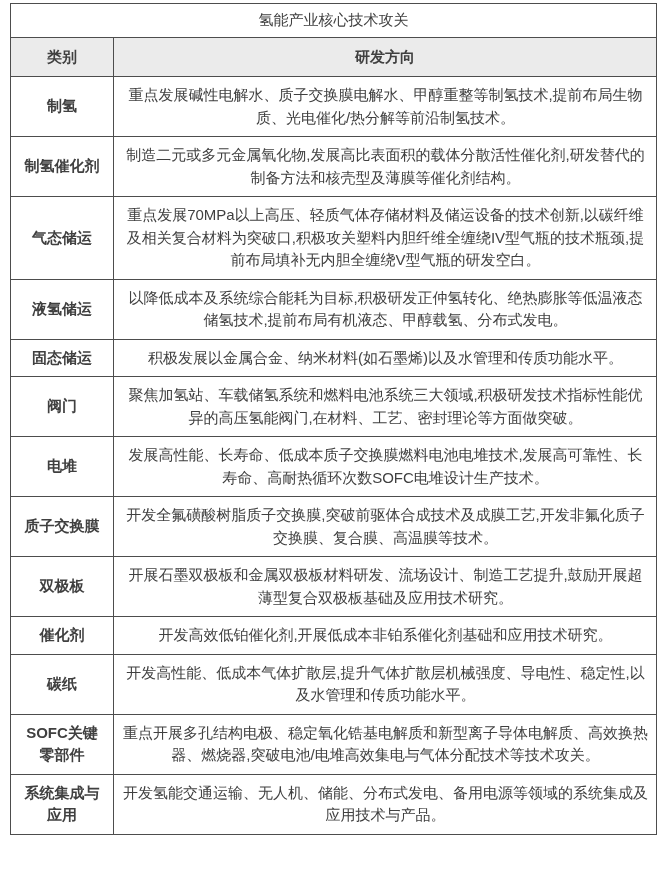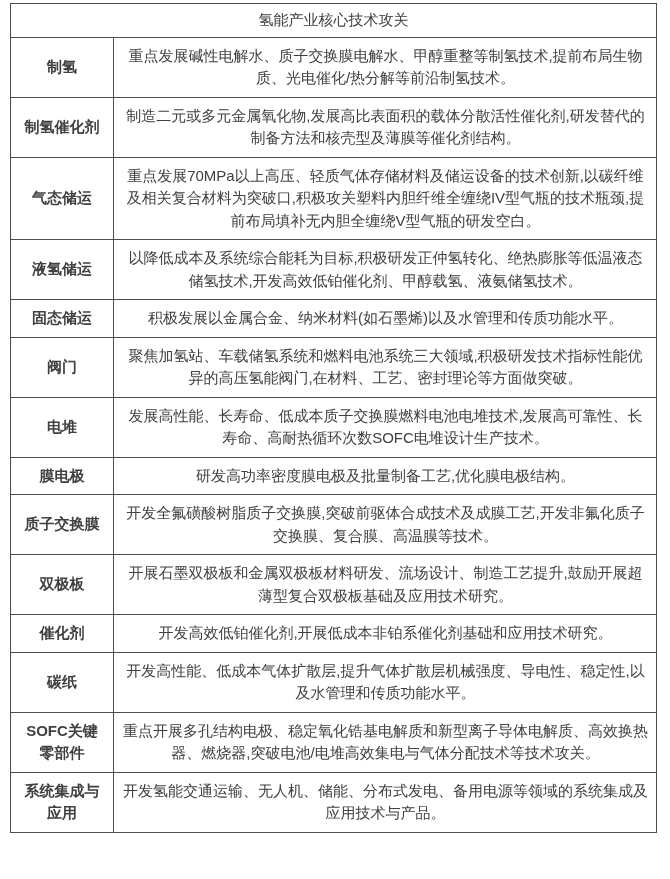--- a/index.html
+++ b/index.html
@@ -61,50 +61,50 @@
   <table class="core-table">
     <colgroup>
       <col class="cat-col">
       <col>
     </colgroup>
     <tbody>
       <tr>
         <td class="title-cell" colspan="2">氢能产业核心技术攻关</td>
       </tr>
       <tr>
+        <th class="header-cell">类别</th>
+        <th class="header-cell">研发方向</th>
+      </tr>
+      <tr>
         <td class="category-cell">制氢</td>
         <td class="direction-cell">重点发展碱性电解水、质子交换膜电解水、甲醇重整等制氢技术,提前布局生物质、光电催化/热分解等前沿制氢技术。</td>
       </tr>
       <tr>
         <td class="category-cell">制氢催化剂</td>
         <td class="direction-cell">制造二元或多元金属氧化物,发展高比表面积的载体分散活性催化剂,研发替代的制备方法和核壳型及薄膜等催化剂结构。</td>
       </tr>
       <tr>
         <td class="category-cell">气态储运</td>
         <td class="direction-cell">重点发展70MPa以上高压、轻质气体存储材料及储运设备的技术创新,以碳纤维及相关复合材料为突破口,积极攻关塑料内胆纤维全缠绕IV型气瓶的技术瓶颈,提前布局填补无内胆全缠绕V型气瓶的研发空白。</td>
       </tr>
       <tr>
         <td class="category-cell">液氢储运</td>
-        <td class="direction-cell">以降低成本及系统综合能耗为目标,积极研发正仲氢转化、绝热膨胀等低温液态储氢技术,开发高效低铂催化剂、甲醇载氢、液氨储氢技术。</td>
+        <td class="direction-cell">以降低成本及系统综合能耗为目标,积极研发正仲氢转化、绝热膨胀等低温液态储氢技术,提前布局有机液态、甲醇载氢、分布式发电。</td>
       </tr>
       <tr>
         <td class="category-cell">固态储运</td>
         <td class="direction-cell">积极发展以金属合金、纳米材料(如石墨烯)以及水管理和传质功能水平。</td>
       </tr>
       <tr>
         <td class="category-cell">阀门</td>
         <td class="direction-cell">聚焦加氢站、车载储氢系统和燃料电池系统三大领域,积极研发技术指标性能优异的高压氢能阀门,在材料、工艺、密封理论等方面做突破。</td>
       </tr>
       <tr>
         <td class="category-cell">电堆</td>
         <td class="direction-cell">发展高性能、长寿命、低成本质子交换膜燃料电池电堆技术,发展高可靠性、长寿命、高耐热循环次数SOFC电堆设计生产技术。</td>
-      </tr>
-      <tr>
-        <td class="category-cell">膜电极</td>
-        <td class="direction-cell">研发高功率密度膜电极及批量制备工艺,优化膜电极结构。</td>
       </tr>
       <tr>
         <td class="category-cell">质子交换膜</td>
         <td class="direction-cell">开发全氟磺酸树脂质子交换膜,突破前驱体合成技术及成膜工艺,开发非氟化质子交换膜、复合膜、高温膜等技术。</td>
       </tr>
       <tr>
         <td class="category-cell">双极板</td>
         <td class="direction-cell">开展石墨双极板和金属双极板材料研发、流场设计、制造工艺提升,鼓励开展超薄型复合双极板基础及应用技术研究。</td>
       </tr>
       <tr>

